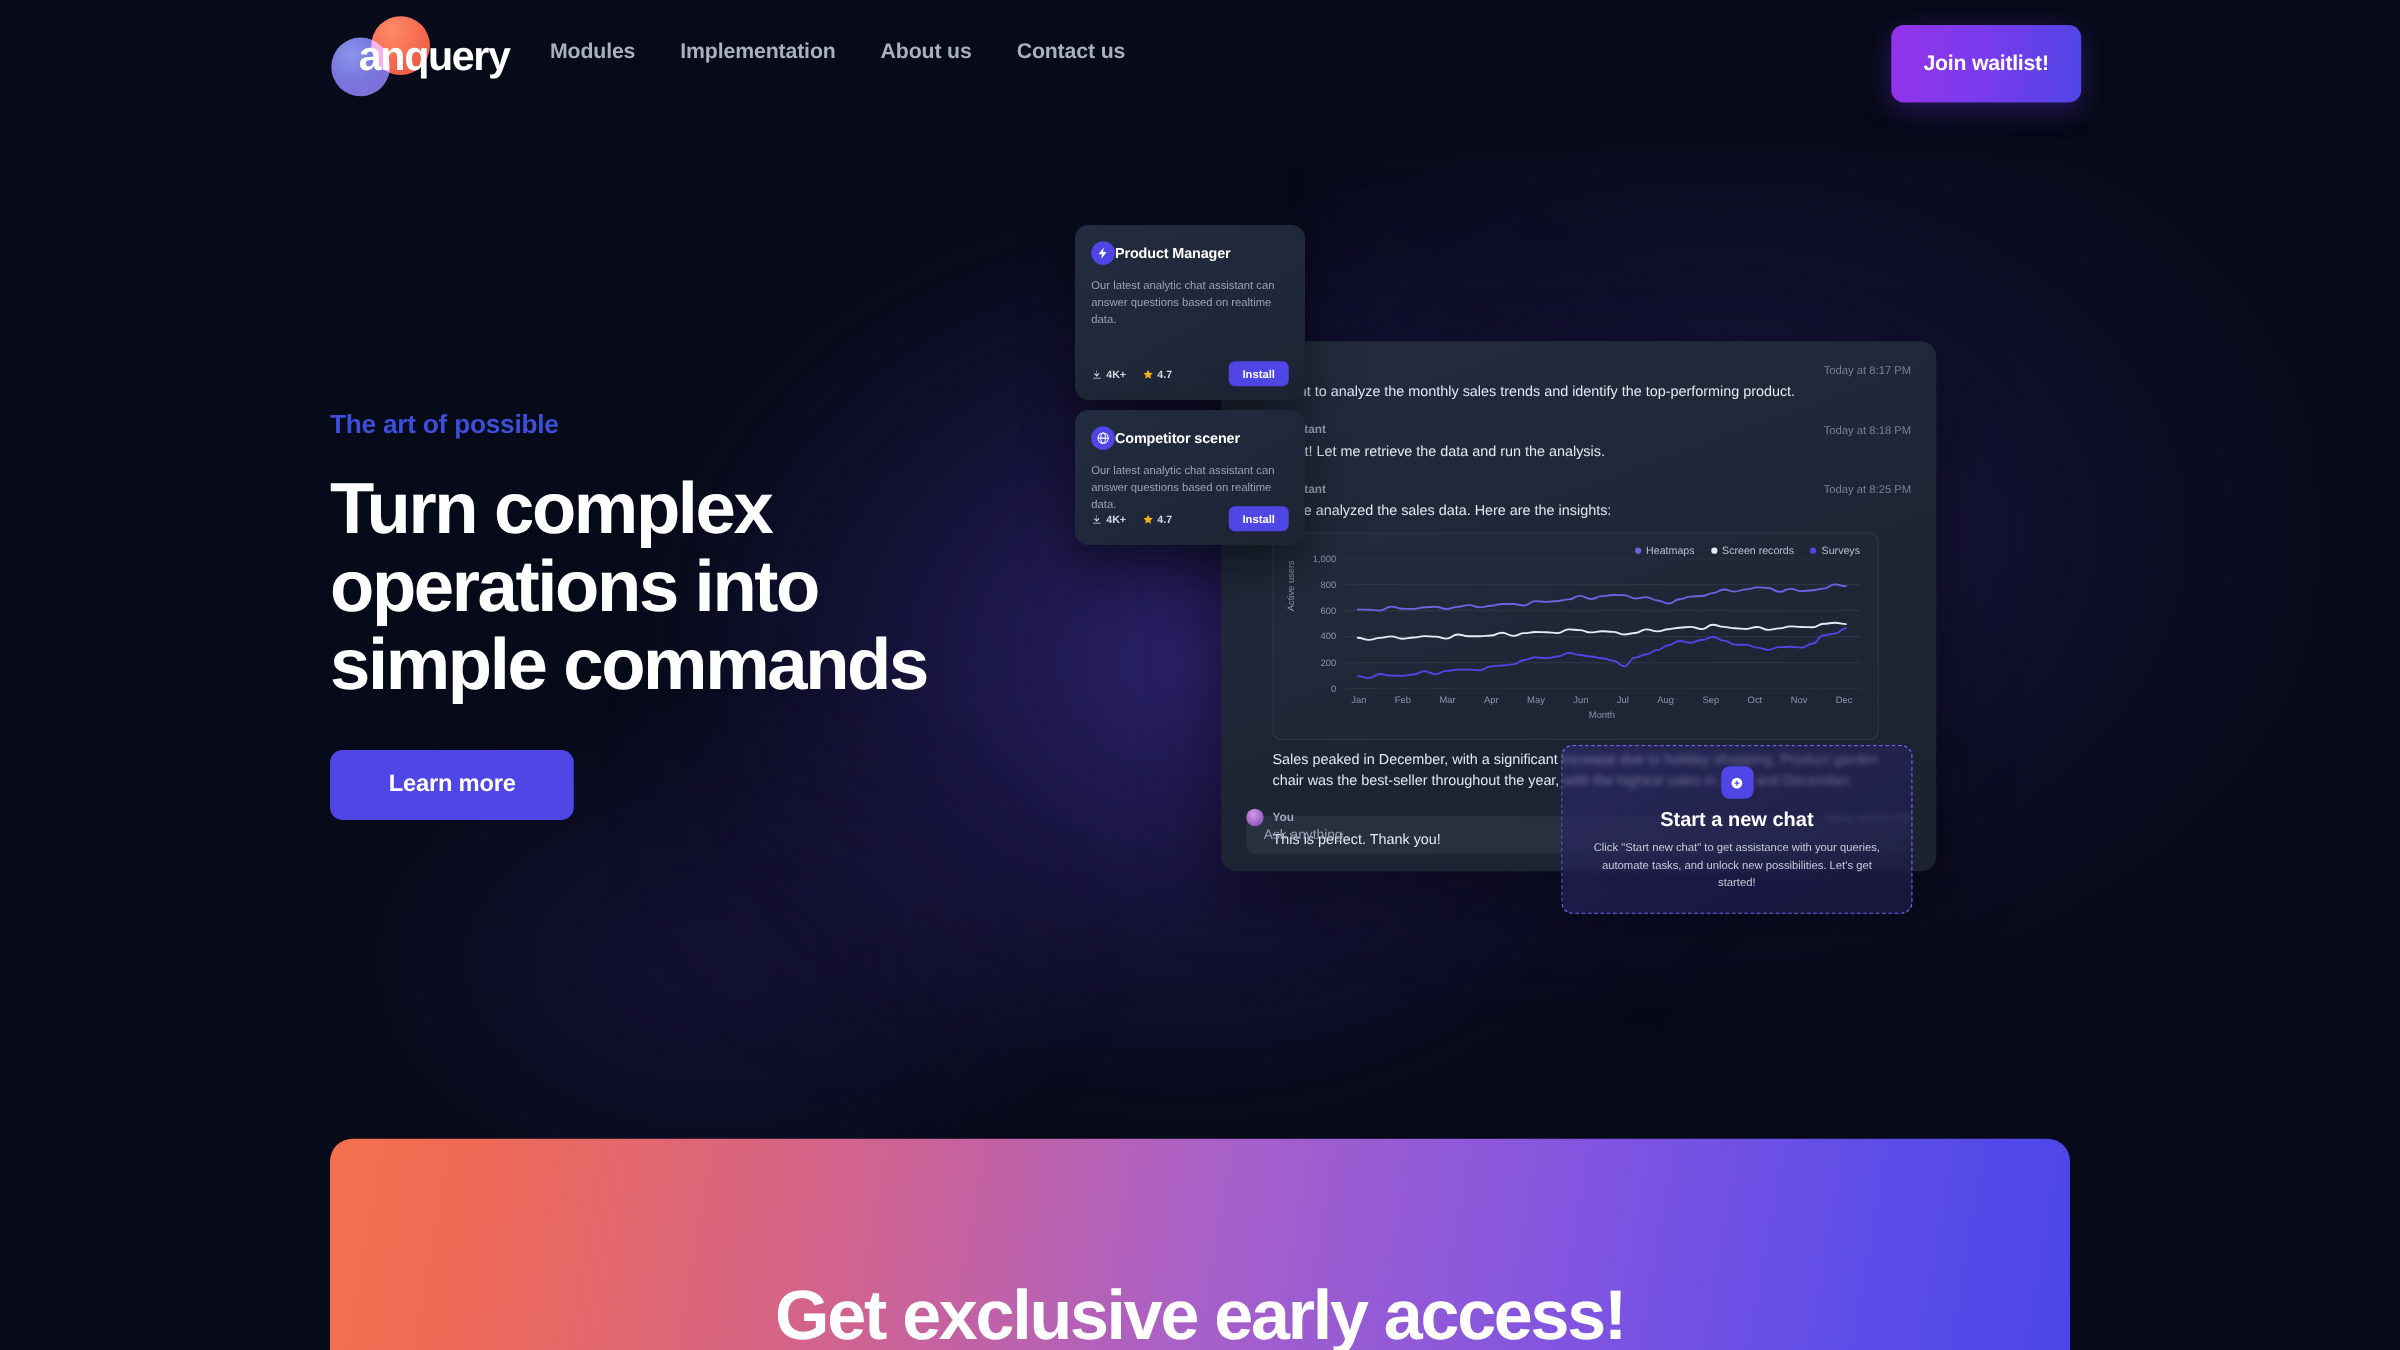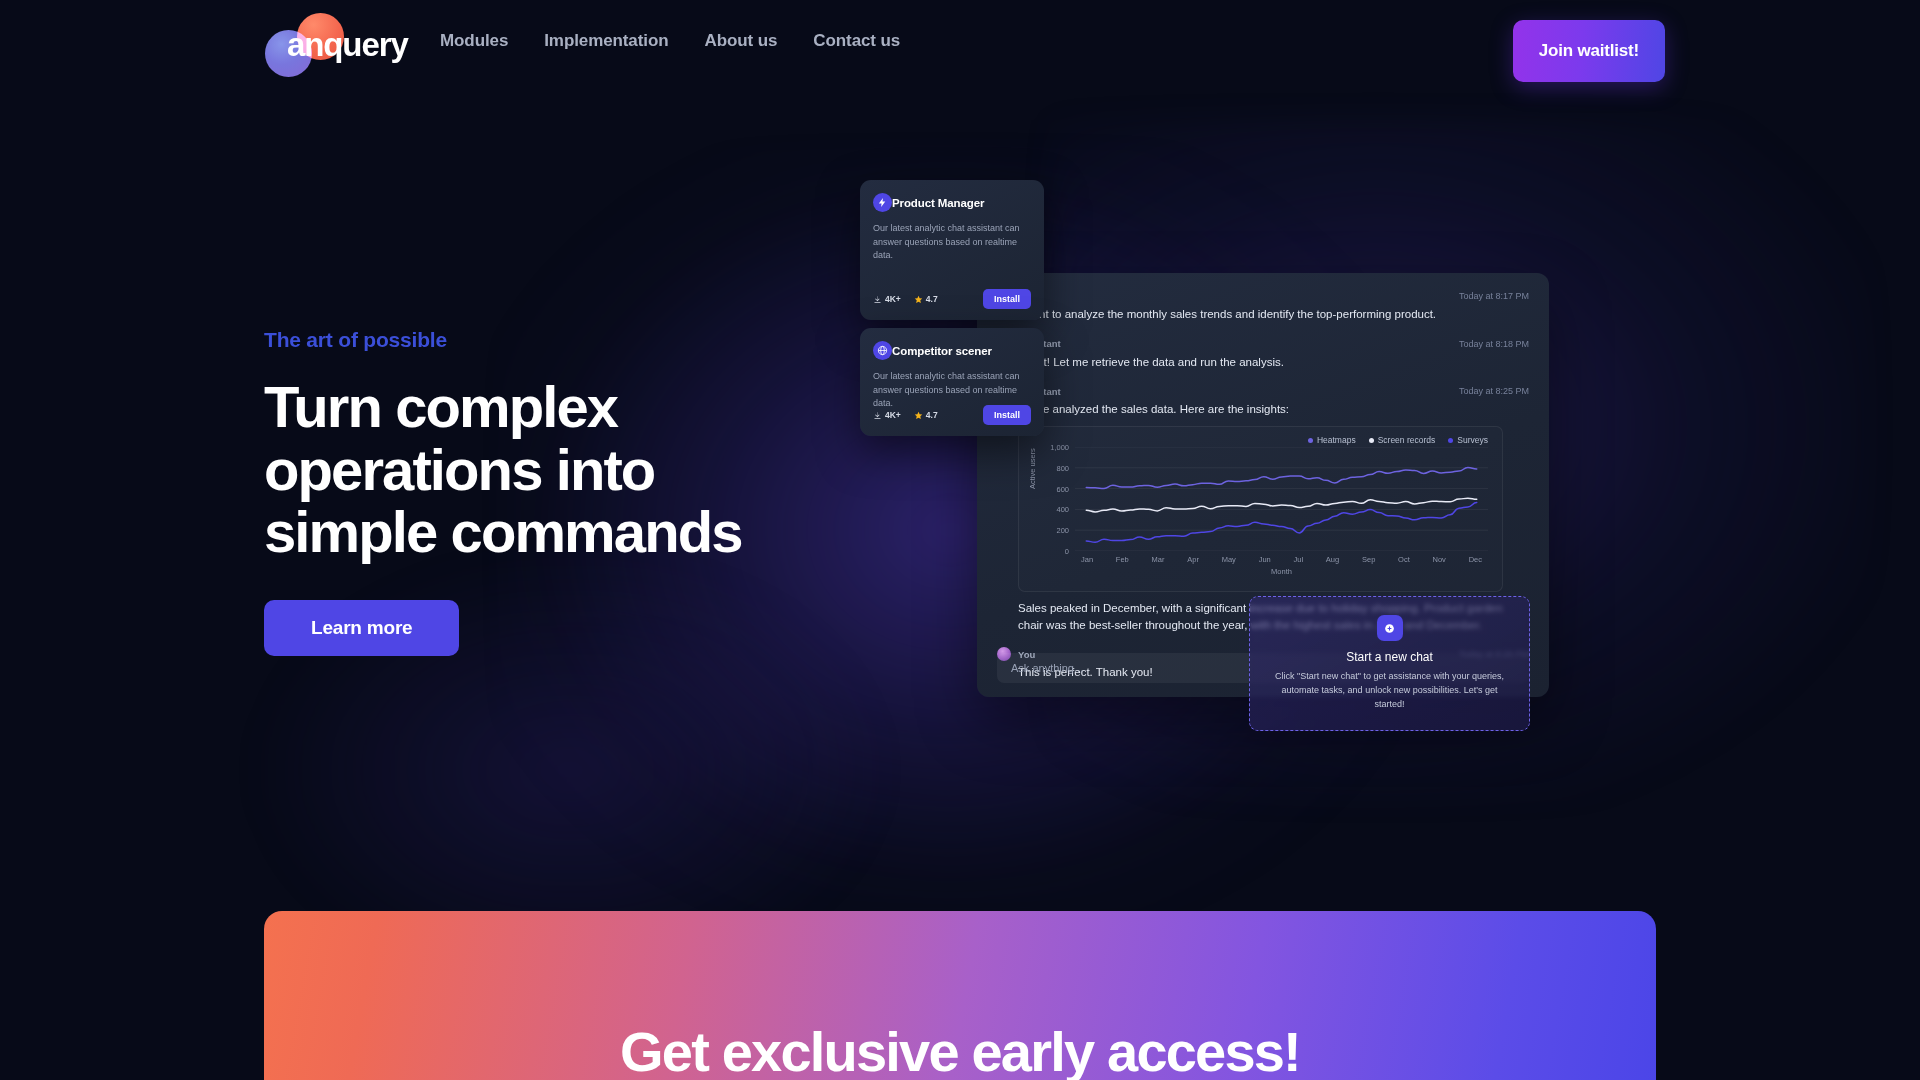--- a/index.html
+++ b/index.html
@@ -367,21 +367,21 @@
     padding: 0 16px;
   }
   .newchat-icon {
     width: 26px; height: 26px;
     border-radius: 7px;
     background: #4f46e5;
     display: flex; align-items: center; justify-content: center;
     margin-bottom: 9px;
   }
   .newchat-icon svg { width: 13px; height: 13px; display: block; }
-  .newchat-title { color: #ffffff; font-size: 12px; font-weight: 400; margin-bottom: 6px; }
+  .newchat-title { color: #ffffff; font-size: 16px; font-weight: 700; margin-bottom: 6px; }
   .newchat-desc { color: #c6cbdb; font-size: 9px; line-height: 1.55; text-align: center; }
 
   
   .cta {
     position: absolute;
     left: 264px;
     top: 911px;
     width: 1392px;
     height: 230px;
     border-radius: 18px;

